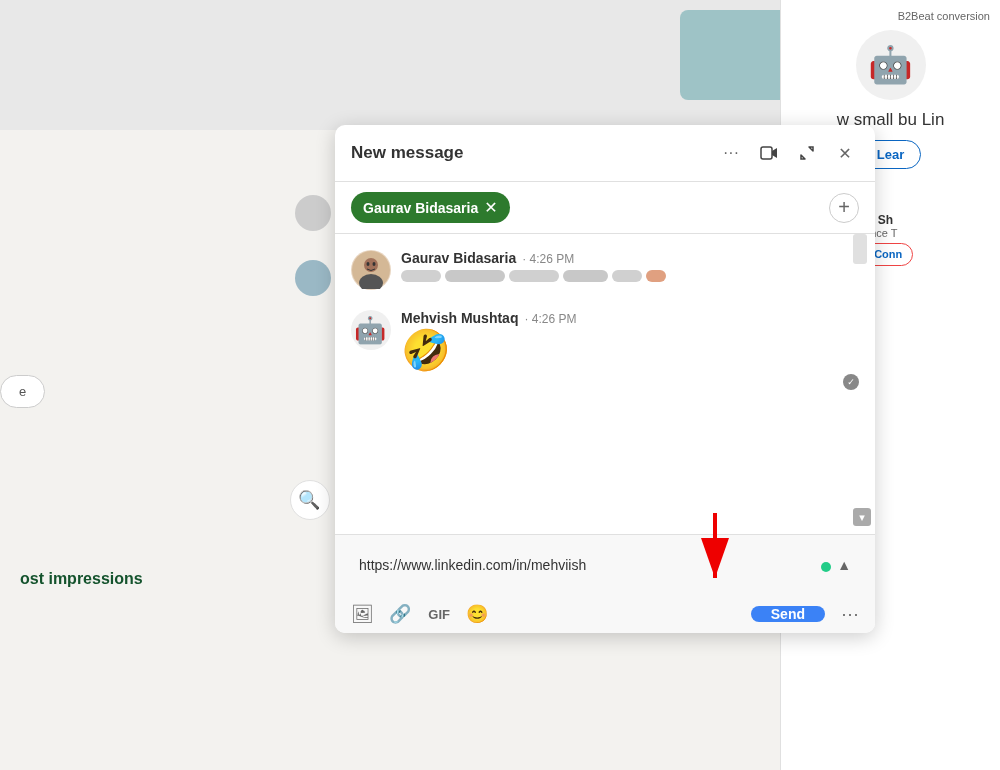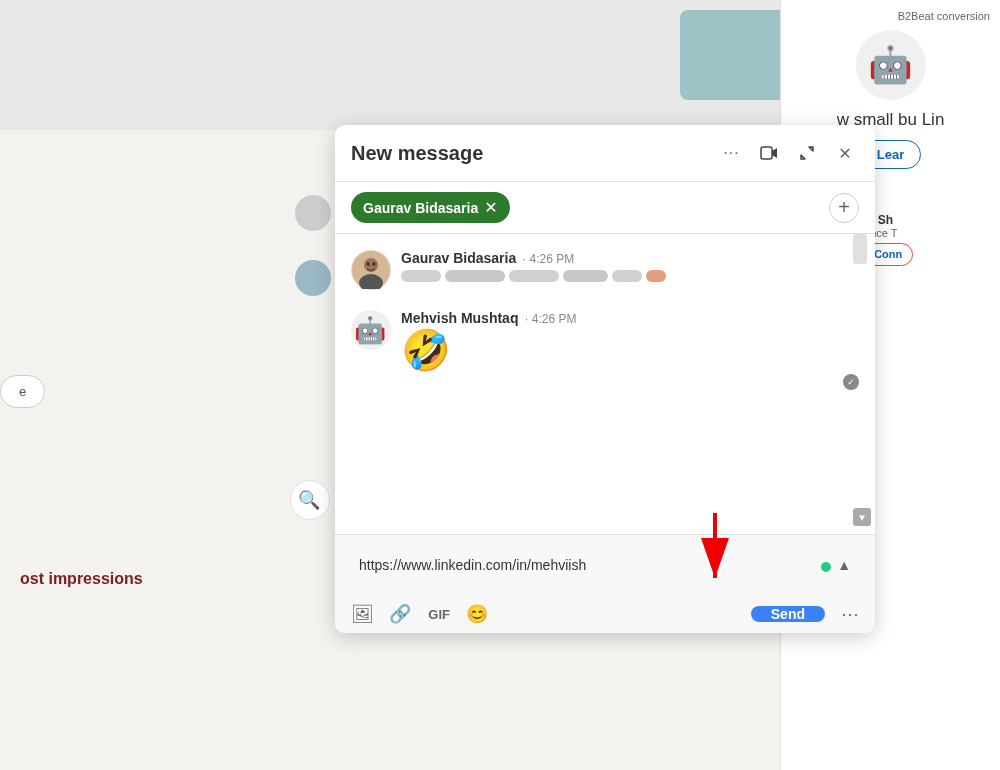--- a/index.html
+++ b/index.html
@@ -178,21 +178,21 @@
       position: absolute;
       left: 0;
       top: 550px;
       width: 310px;
       padding: 20px;
     }
 
     .left-text-title {
       font-size: 16px;
       font-weight: 700;
-      color: #7f1d1d;
+      color: #14532d;
       margin-bottom: 6px;
     }
 
     .left-text-body {
       font-size: 13px;
       color: #555;
       line-height: 1.5;
     }
 
     
@@ -246,21 +246,21 @@
     .modal-header {
       display: flex;
       align-items: center;
       padding: 14px 16px;
       border-bottom: 1px solid #e0e0e0;
       gap: 8px;
     }
 
     .modal-title {
       flex: 1;
-      font-size: 20px;
+      font-size: 17px;
       font-weight: 600;
       color: #333;
     }
 
     .modal-header-icons {
       display: flex;
       align-items: center;
       gap: 10px;
     }
 

